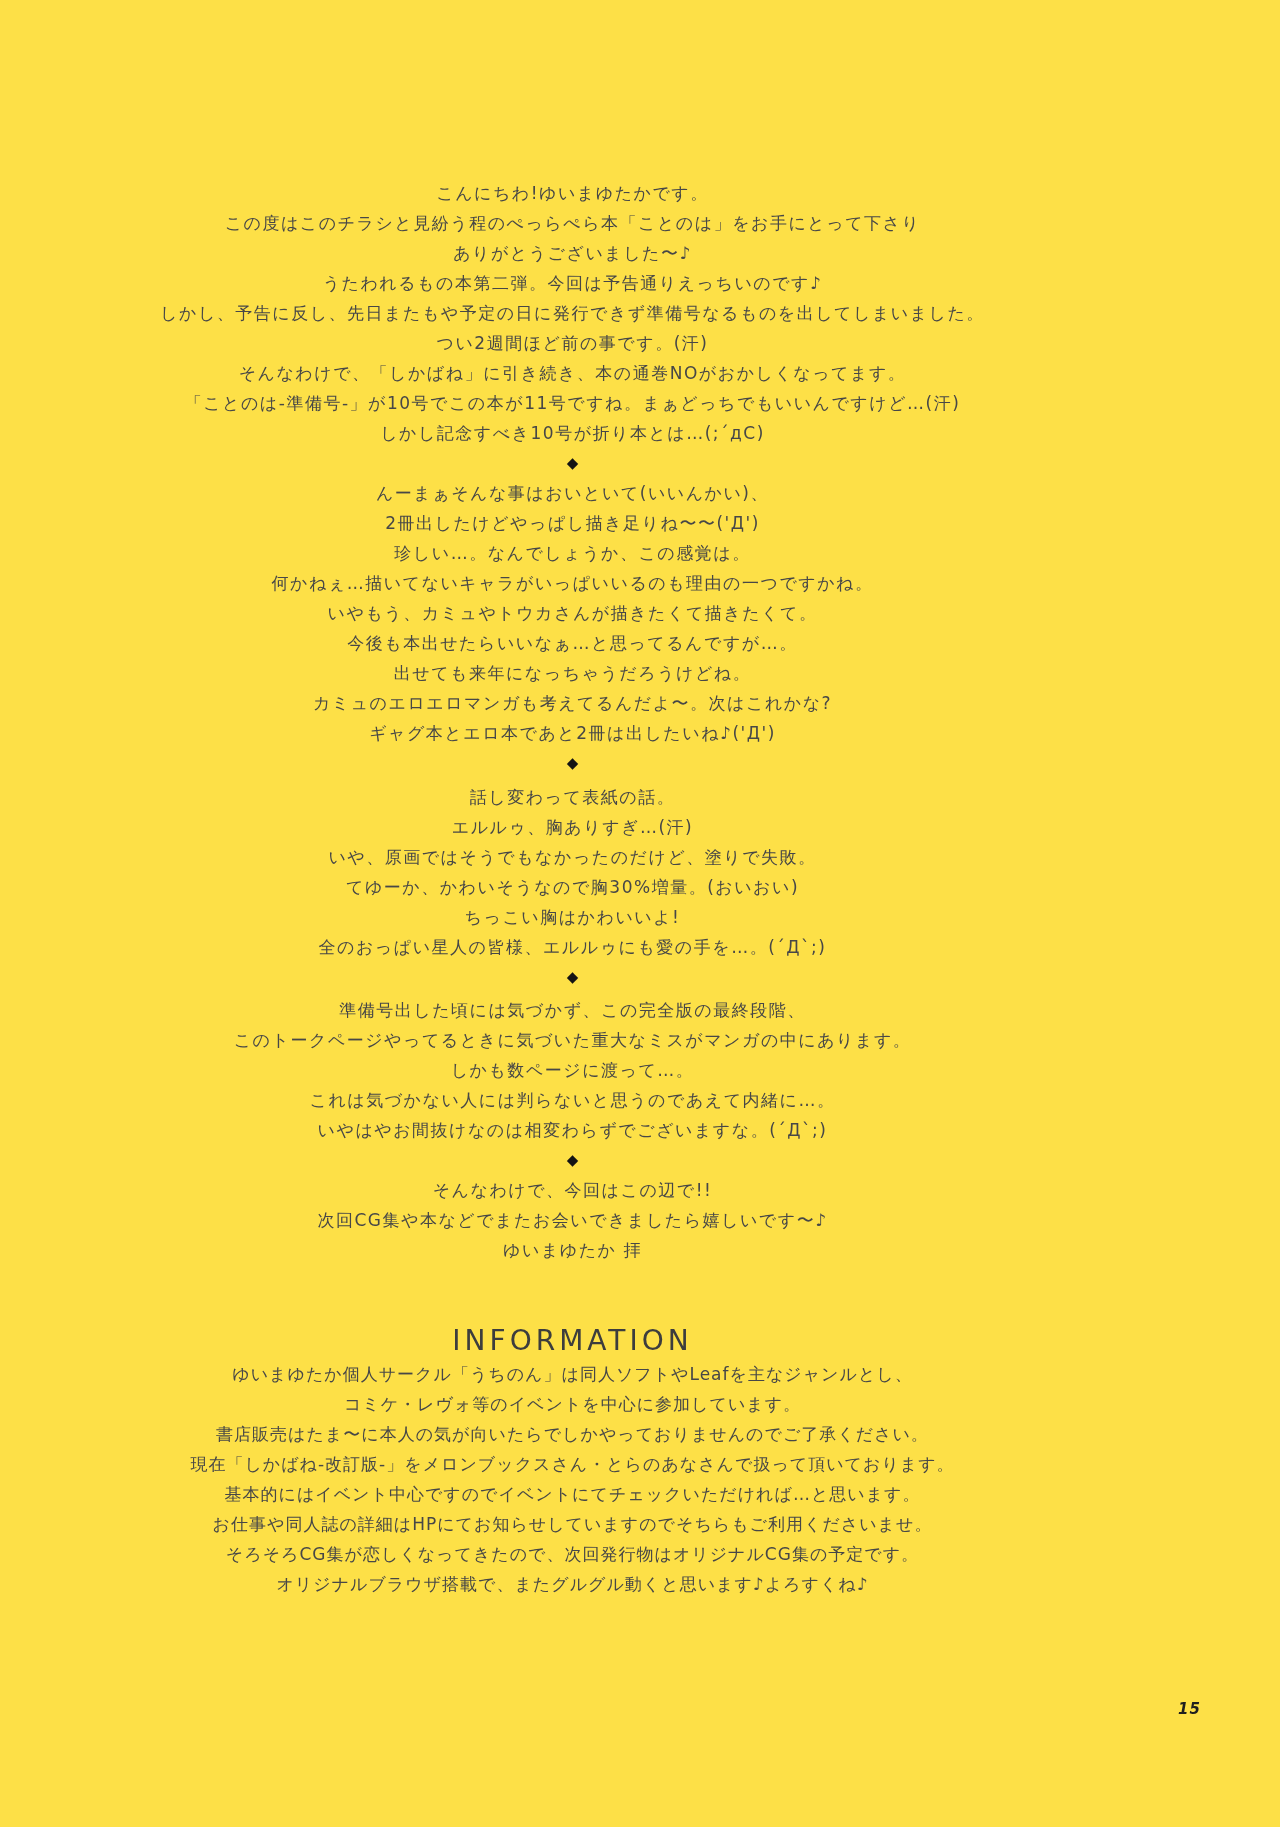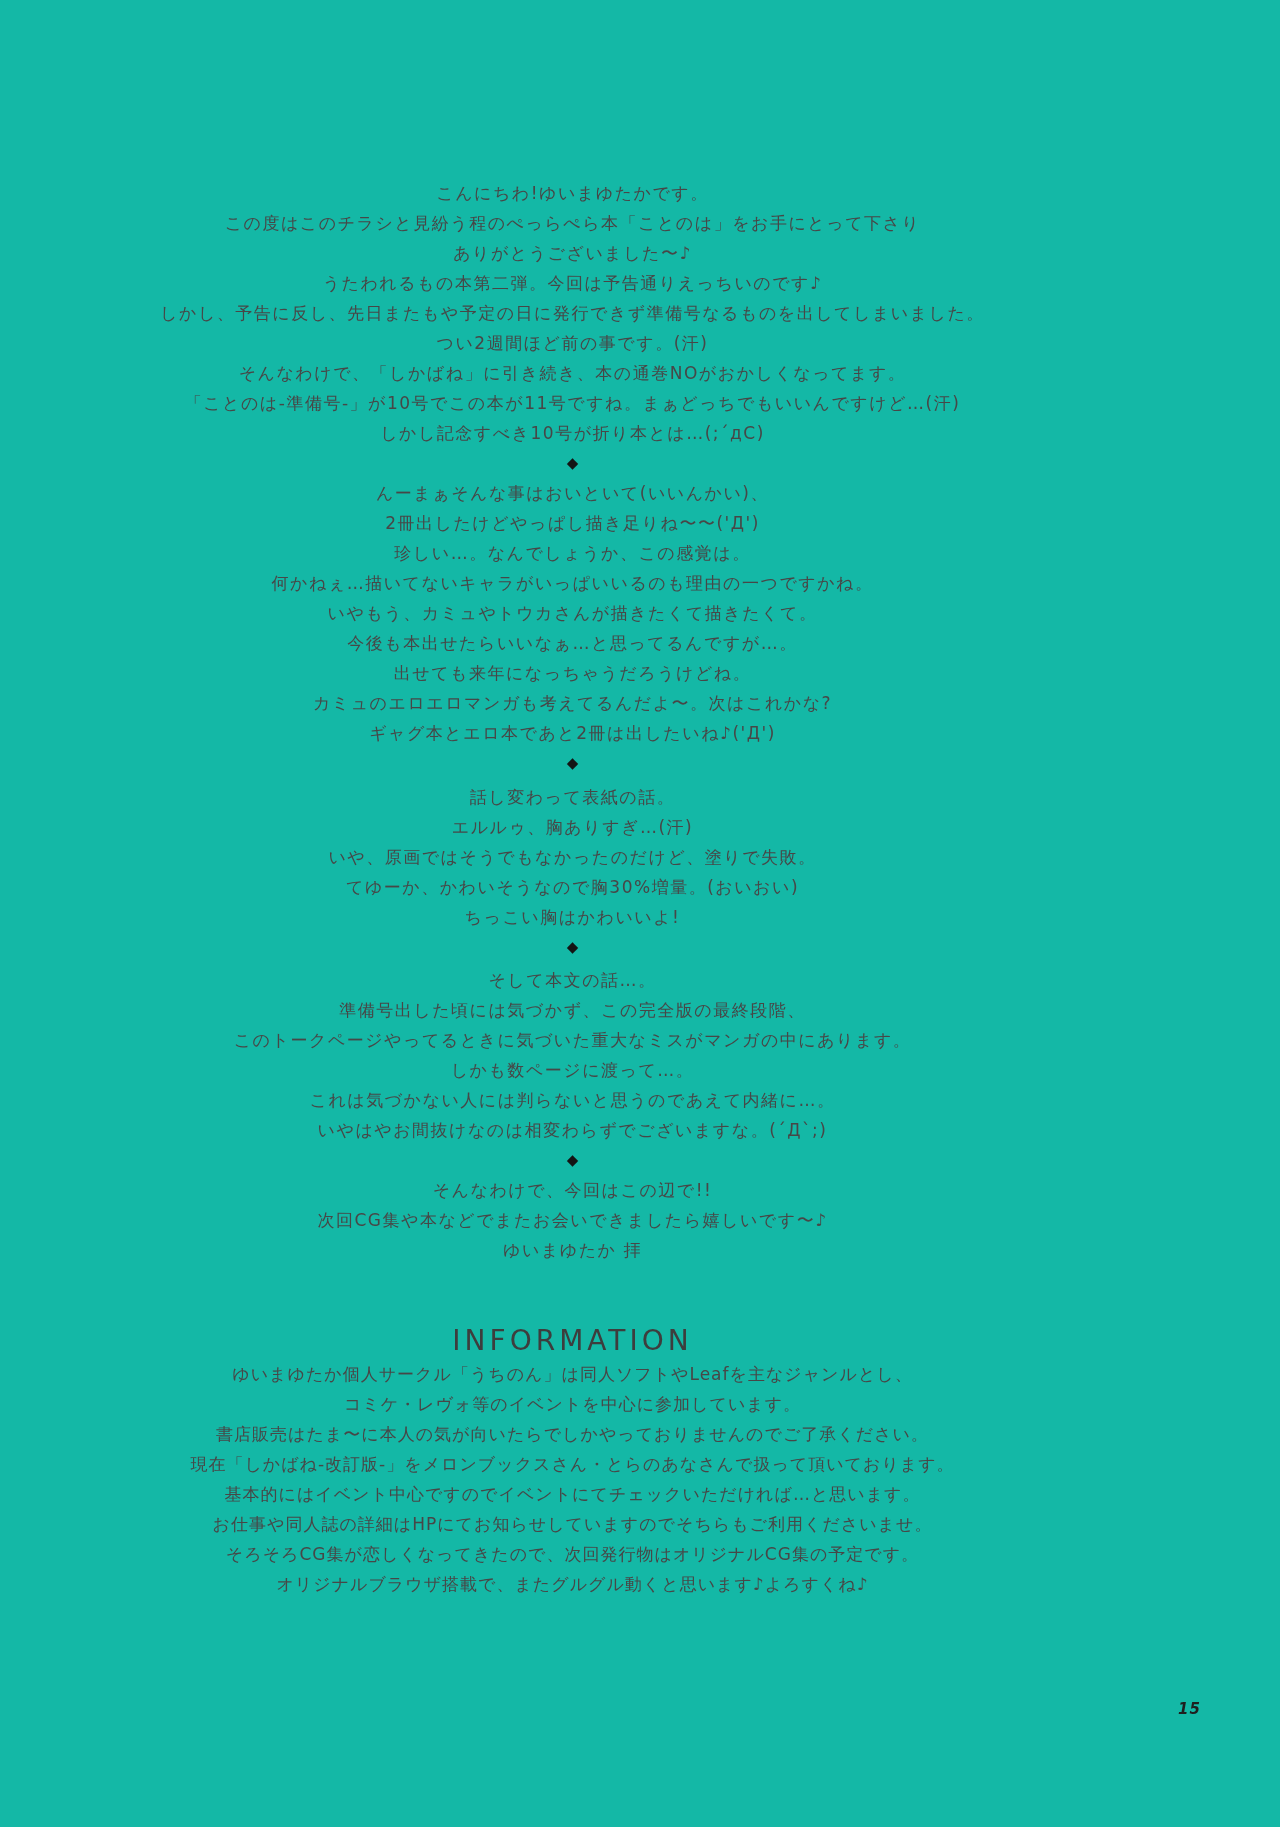--- a/index.html
+++ b/index.html
@@ -4,21 +4,21 @@
 <style>
   html, body {
     margin: 0;
     padding: 0;
     background: #ffffff;
   }
   .sheet {
     position: relative;
     width: 1280px;
     height: 1827px;
-    background: #14b8a6;
+    background: #fde047;
     overflow: hidden;
     font-family: "DejaVu Sans", "Liberation Sans", sans-serif;
     color: #474747;
   }
   .talk-block {
     position: absolute;
     top: 178px;
     left: 0;
     width: 1145px;
     text-align: center;
@@ -95,26 +95,26 @@
     <div class="t-line">ギャグ本とエロ本であと2冊は出したいね♪('Д')</div>
 
     <div class="divider">◆</div>
 
     <div class="sec-c">
       <div class="t-line">話し変わって表紙の話。</div>
       <div class="t-line">エルルゥ、胸ありすぎ…(汗)</div>
       <div class="t-line">いや、原画ではそうでもなかったのだけど、塗りで失敗。</div>
       <div class="t-line">てゆーか、かわいそうなので胸30%増量。(おいおい)</div>
       <div class="t-line">ちっこい胸はかわいいよ!</div>
+      <div class="t-line">全のおっぱい星人の皆様、エルルゥにも愛の手を…。(´Д`;)</div>
     </div>
 
     <div class="divider">◆</div>
 
     <div class="sec-d">
-      <div class="t-line">そして本文の話…。</div>
       <div class="t-line">準備号出した頃には気づかず、この完全版の最終段階、</div>
       <div class="t-line">このトークページやってるときに気づいた重大なミスがマンガの中にあります。</div>
       <div class="t-line">しかも数ページに渡って…。</div>
       <div class="t-line">これは気づかない人には判らないと思うのであえて内緒に…。</div>
       <div class="t-line">いやはやお間抜けなのは相変わらずでございますな。(´Д`;)</div>
     </div>
 
     <div class="divider">◆</div>
 
     <div class="t-line">そんなわけで、今回はこの辺で!!</div>

